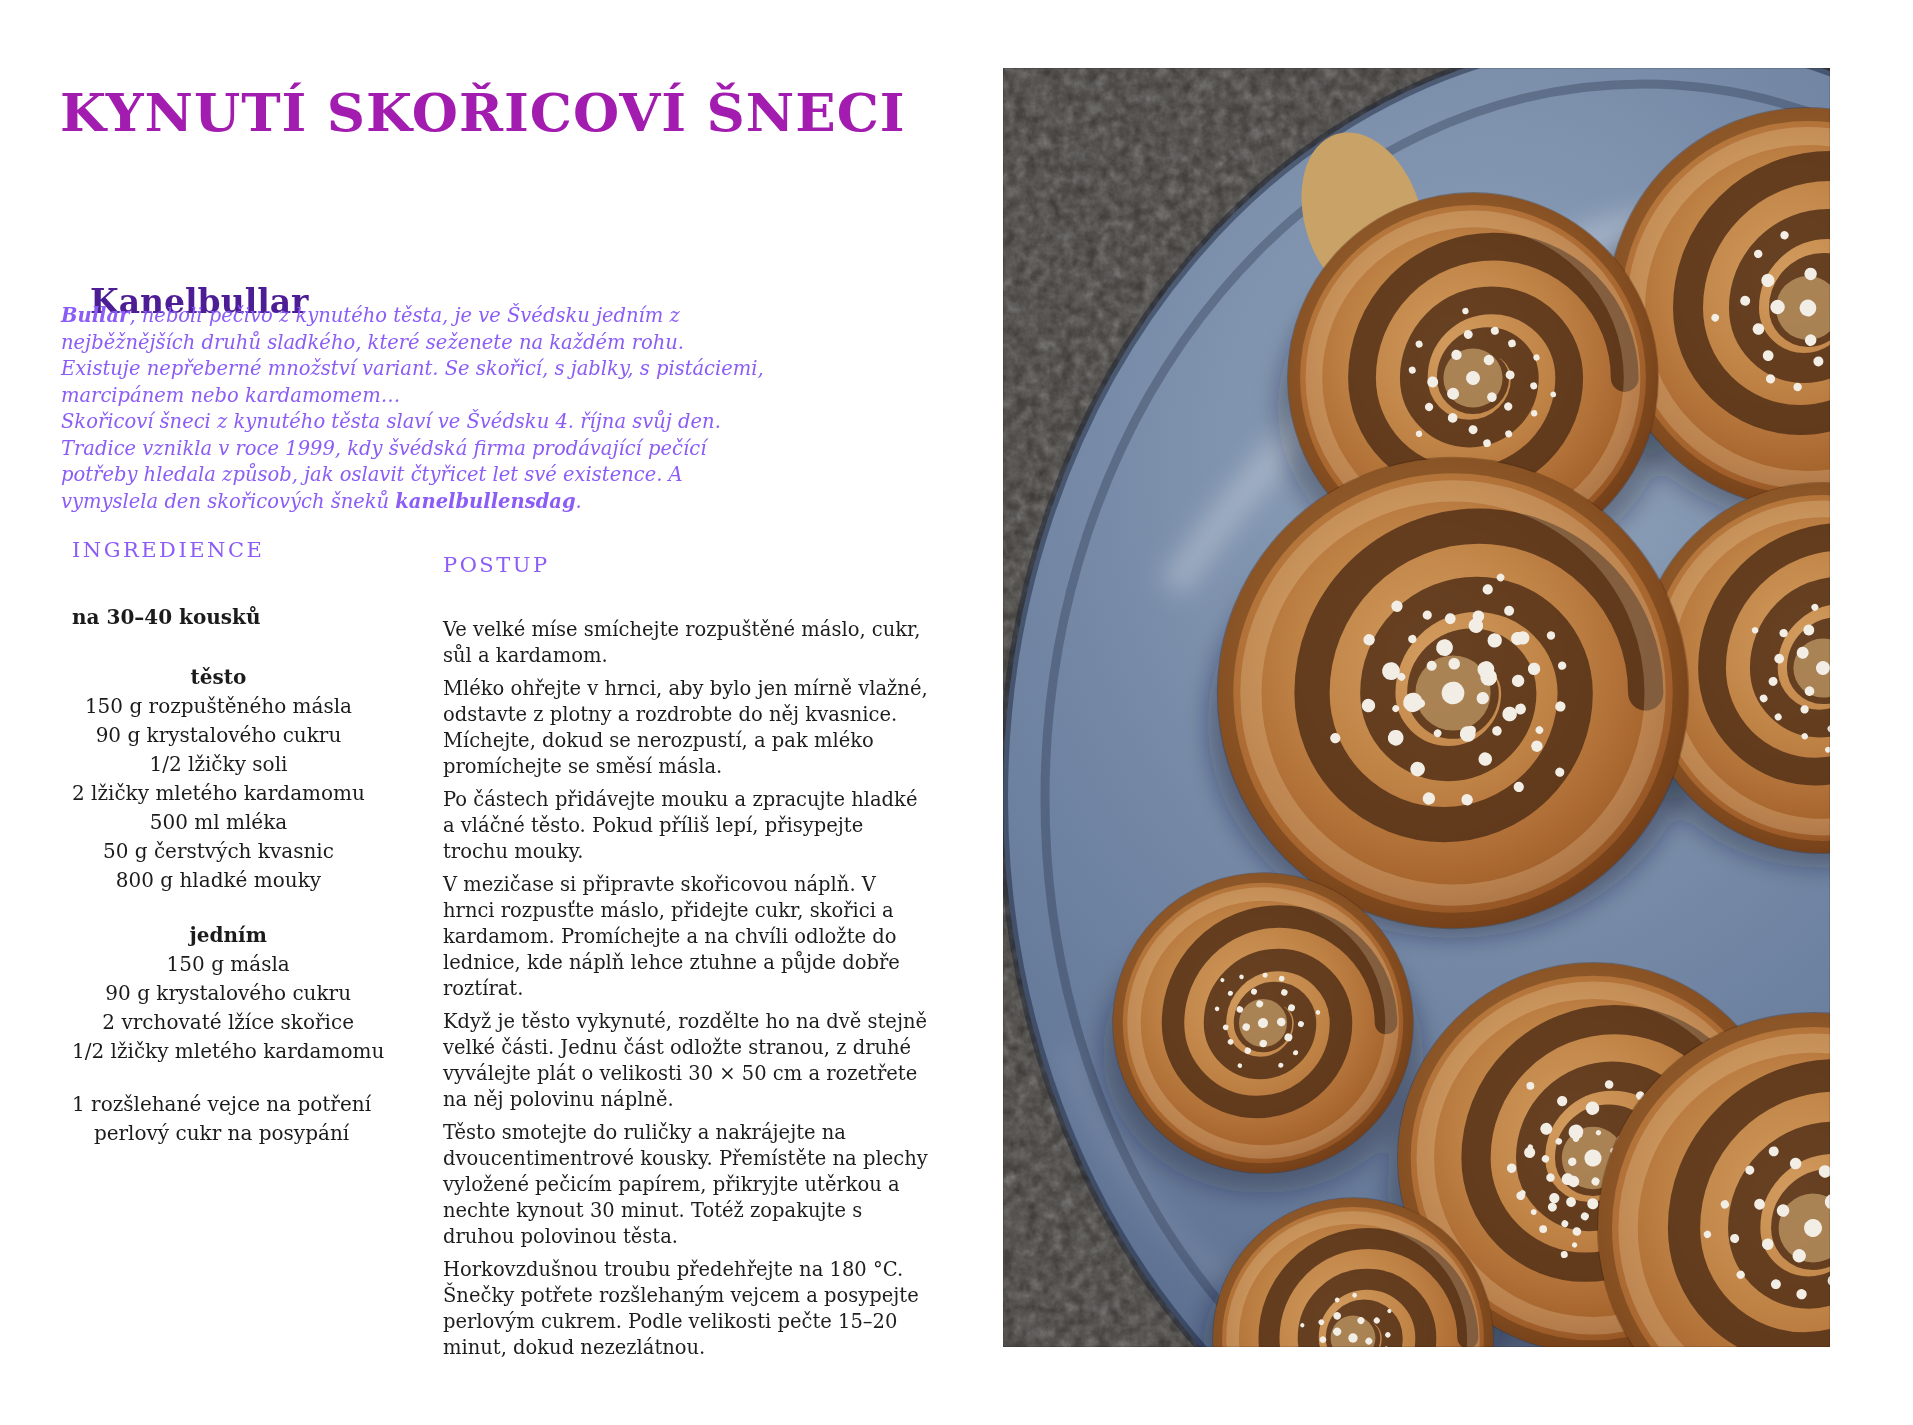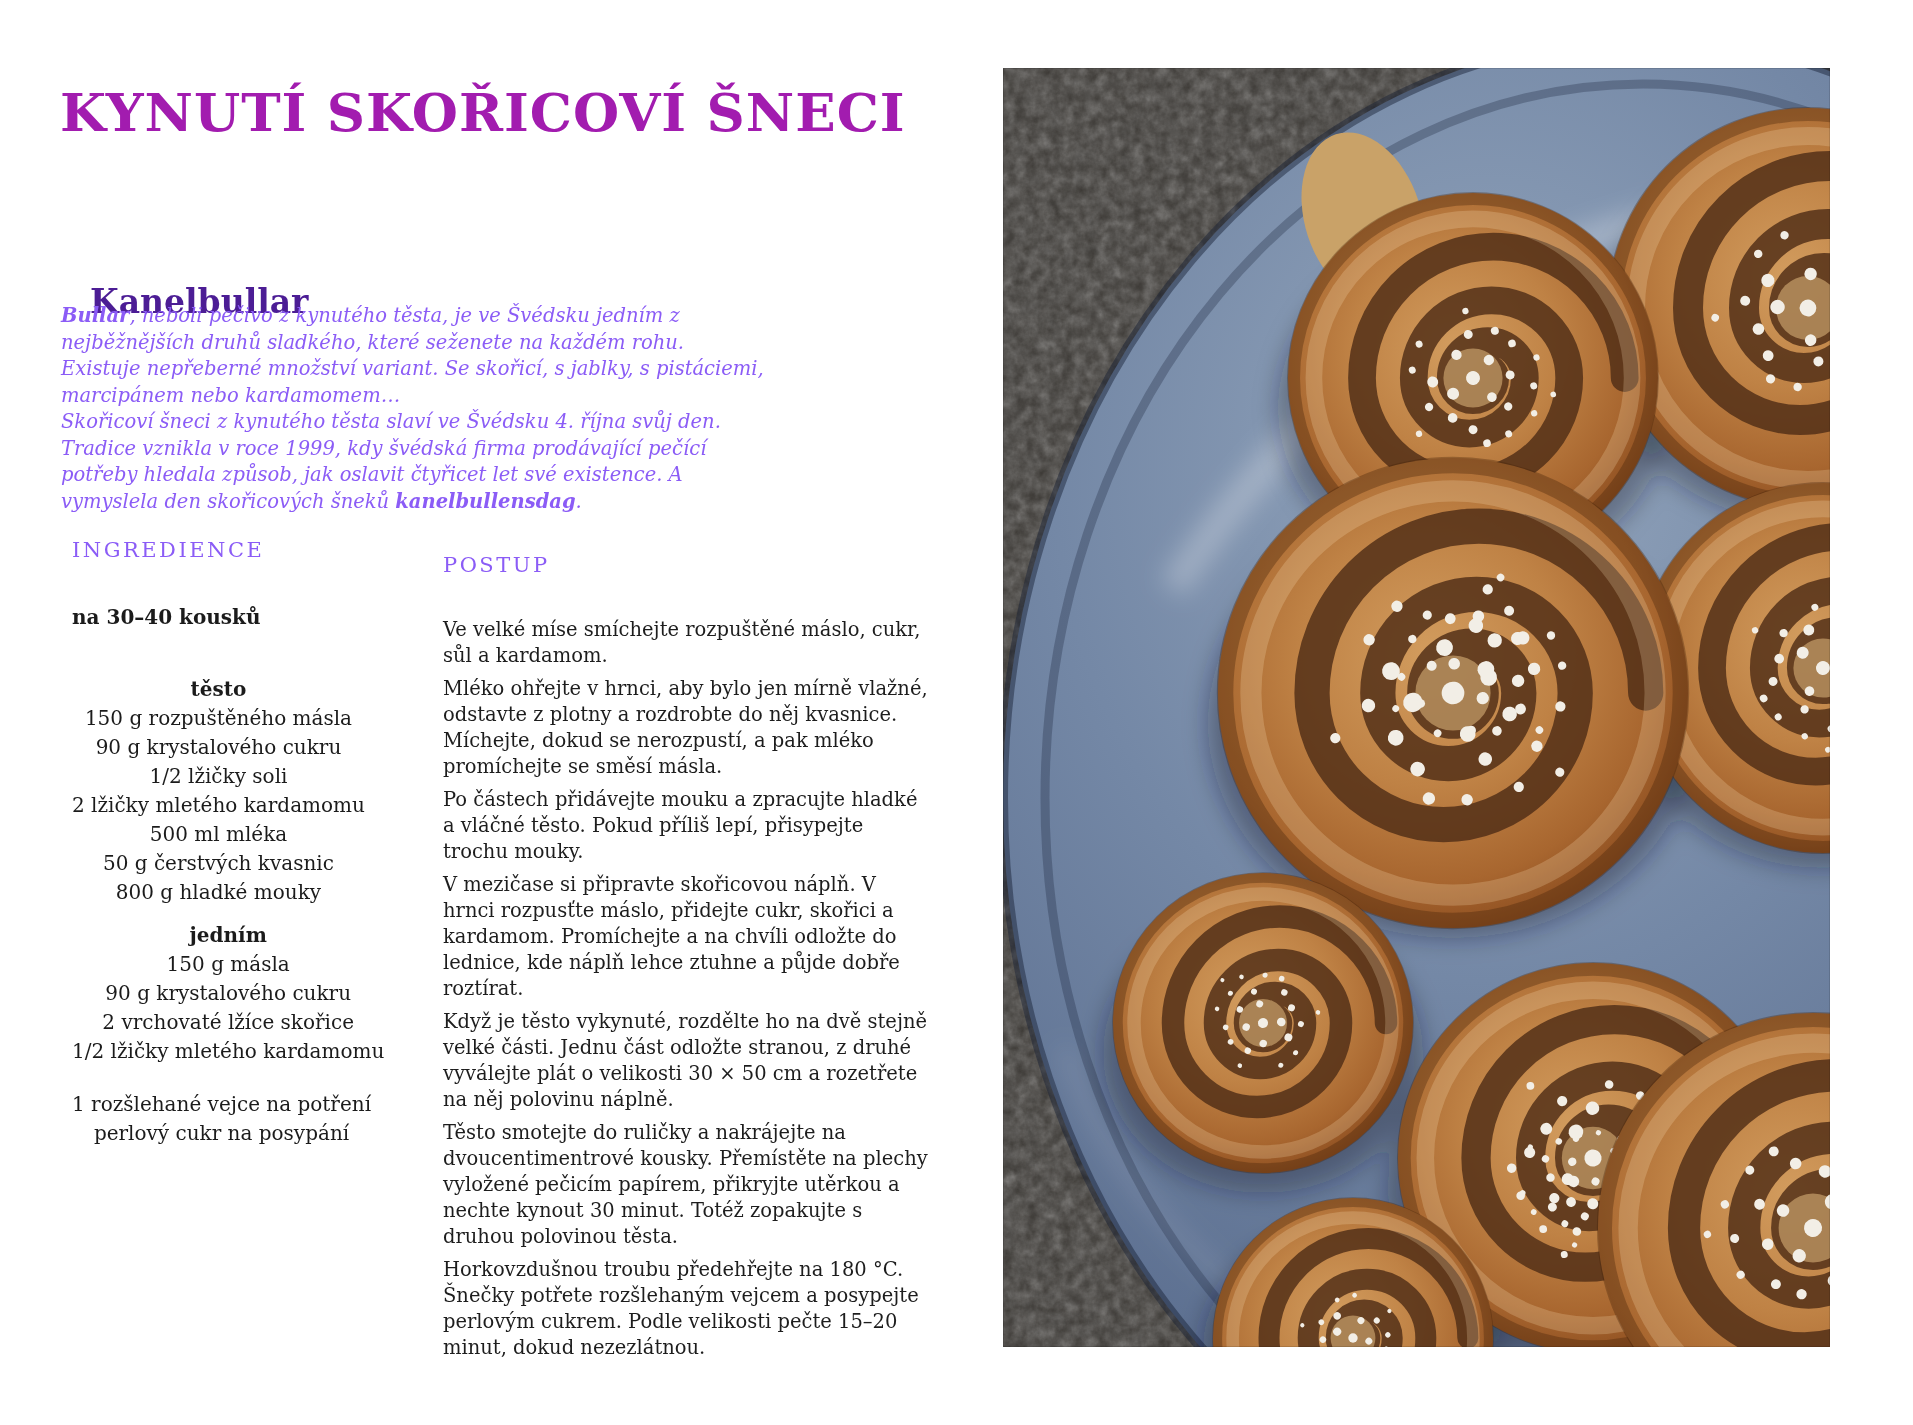--- a/index.html
+++ b/index.html
@@ -19,21 +19,21 @@
     position:absolute;left:61px;top:303px;width:706px;
     font-style:italic;font-size:19.5px;line-height:26.5px;color:#8b5cf6;
   }
   .intro p{margin:0;}
   .sec-heading{
     font-size:21px;letter-spacing:2.5px;color:#8b5cf6;font-weight:normal;margin:0;
   }
   .ing-col{position:absolute;left:72px;top:538px;width:340px;}
   .met-col{position:absolute;left:443px;top:538px;width:487px;margin-top:15px;}
   .ing-yield{position:absolute;left:0;top:65px;font-weight:bold;font-size:20px;}
-  .ing-group-1{position:absolute;left:0;top:125px;margin-top:12px;}
+  .ing-group-1{position:absolute;left:0;top:125px;}
   .ing-group-2{position:absolute;left:0;top:383px;}
   .ing-extras{position:absolute;left:0;top:552px;}
   .ing-line{font-size:20px;line-height:29px;white-space:nowrap;text-align:center;}
   .ing-title{font-weight:bold;}
   .met-steps{position:absolute;left:0;top:64px;width:487px;}
   .met-steps p{margin:0 0 7px 0;font-size:19.5px;line-height:26px;color:#1d1d1d;}
   .photo-wrap{position:absolute;left:1003px;top:68px;width:827px;height:1279px;}
   .photo-wrap svg{display:block;}
 </style>
 </head>

